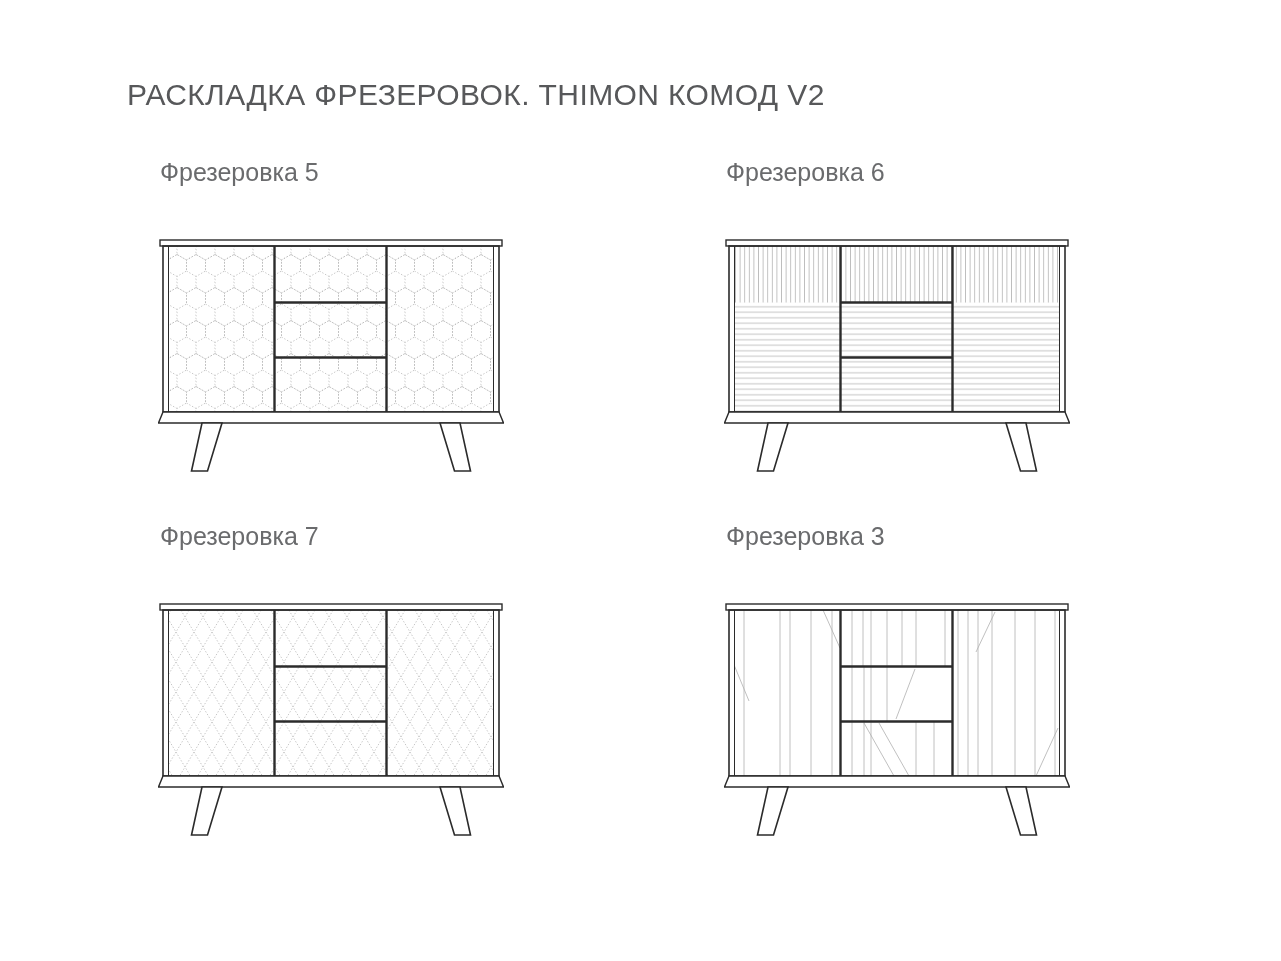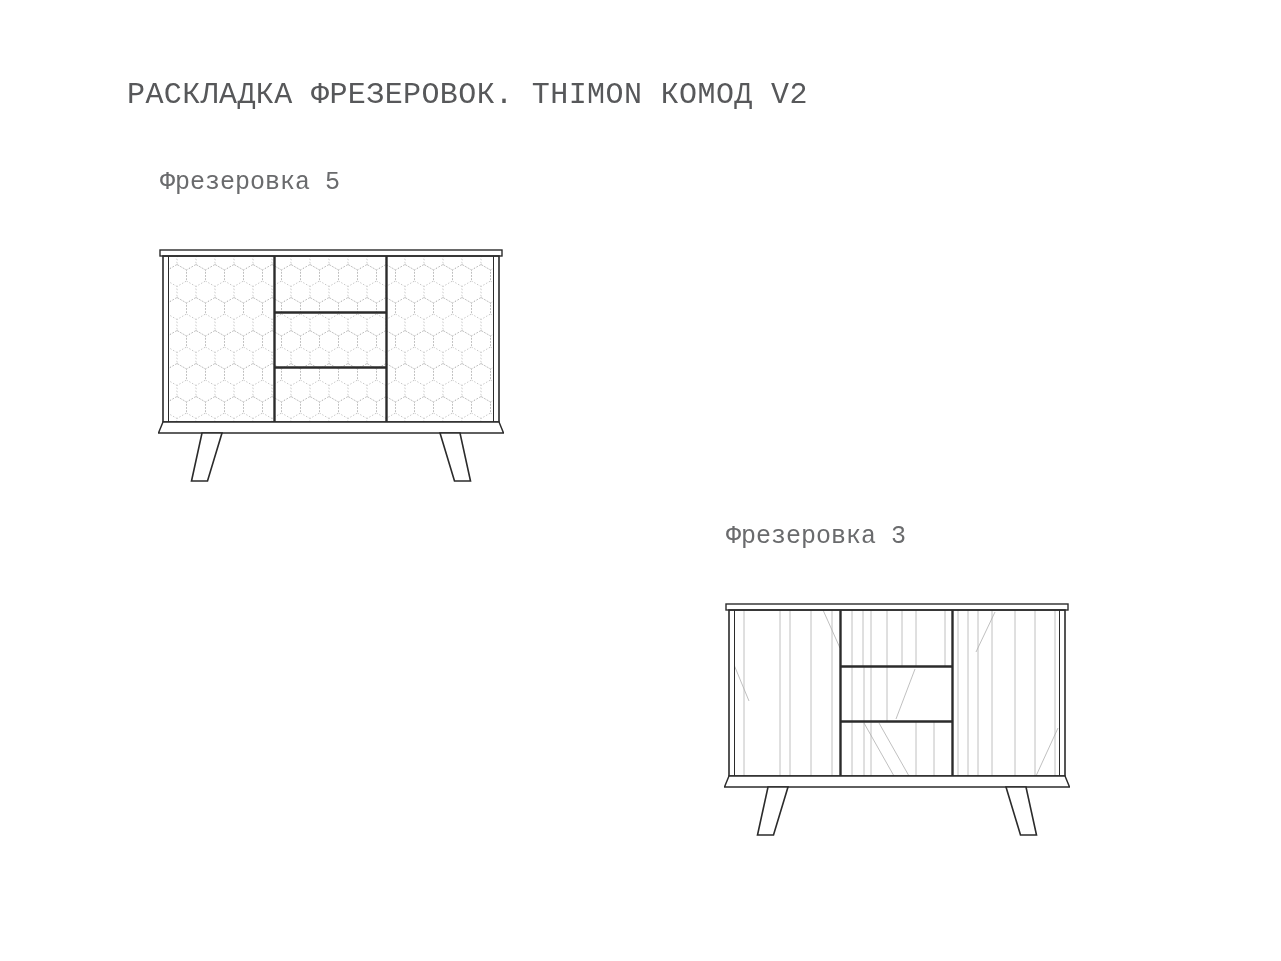--- a/index.html
+++ b/index.html
@@ -1,20 +1,20 @@
 <!DOCTYPE html>
 <html><head>
 <meta charset="utf-8">
 <style>
   html,body{margin:0;padding:0;background:#ffffff;}
   .sheet{
     position:relative;
     width:1281px;height:961px;
     background:#ffffff;
-    font-family:Liberation Mono, monospace;
+    font-family:Liberation Sans, sans-serif;
     overflow:hidden;
   }
   .sheet-title{
     position:absolute;left:127px;top:78px;margin:0;
     font-size:30px;font-weight:400;letter-spacing:0.4px;
     color:#57585a;white-space:nowrap;
   }
   .figure{position:absolute;width:346px;height:330px;}
   .fig-label{
     position:absolute;left:2px;top:0;
@@ -65,29 +65,44 @@
         <line x1="228.5" y1="8" x2="228.5" y2="174" stroke-width="2.4"></line>
         <line x1="116.5" y1="64.5" x2="228.5" y2="64.5" stroke-width="2.4"></line>
         <line x1="116.5" y1="119.5" x2="228.5" y2="119.5" stroke-width="2.4"></line>
         <polygon points="5,174 341,174 345.5,185 0.5,185" fill="#ffffff" stroke-width="1.4"></polygon>
         <polygon points="44,185 64,185 49.5,233 33.5,233" fill="#ffffff" stroke-width="1.6"></polygon>
         <polygon points="282,185 302,185 312.5,233 296.5,233" fill="#ffffff" stroke-width="1.6"></polygon>
       </g>
     </defs>
   </svg>
 
-  <section class="figure" style="left:158px;top:168px;">
+  <section class="figure" style="left:158px;top:158px;">
     <div class="fig-label">Фрезеровка 5</div>
     <svg class="cab" width="346" height="244" viewBox="0 0 346 244">
       <rect x="10.5" y="8" width="325" height="166" fill="url(#hexp)"></rect>
       <use href="#cabframe" xlink:href="#cabframe"></use>
     </svg>
   </section>
 
+  <section class="figure" style="left:724px;top:158px;">
+    <div class="fig-label">Фрезеровка 6</div>
+    <svg class="cab" width="346" height="244" viewBox="0 0 346 244">
+      <rect x="10.5" y="8" width="325" height="56.5" fill="url(#vlp)"></rect>
+      <rect x="10.5" y="64.5" width="325" height="109.5" fill="url(#hlp)"></rect>
+      <use href="#cabframe" xlink:href="#cabframe"></use>
+    </svg>
+  </section>
 
+  <section class="figure" style="left:158px;top:522px;">
+    <div class="fig-label">Фрезеровка 7</div>
+    <svg class="cab" width="346" height="244" viewBox="0 0 346 244">
+      <rect x="10.5" y="8" width="325" height="166" fill="url(#diap)"></rect>
+      <use href="#cabframe" xlink:href="#cabframe"></use>
+    </svg>
+  </section>
 
   <section class="figure" style="left:724px;top:522px;">
     <div class="fig-label">Фрезеровка 3</div>
     <svg class="cab" width="346" height="244" viewBox="0 0 346 244">
       <g stroke="#b0b0b0" stroke-width="0.8" fill="none">
 
         <line x1="20" y1="8" x2="20" y2="174"></line>
         <line x1="56" y1="8" x2="56" y2="174"></line>
         <line x1="66" y1="8" x2="66" y2="174"></line>
         <line x1="87" y1="8" x2="87" y2="174"></line>

